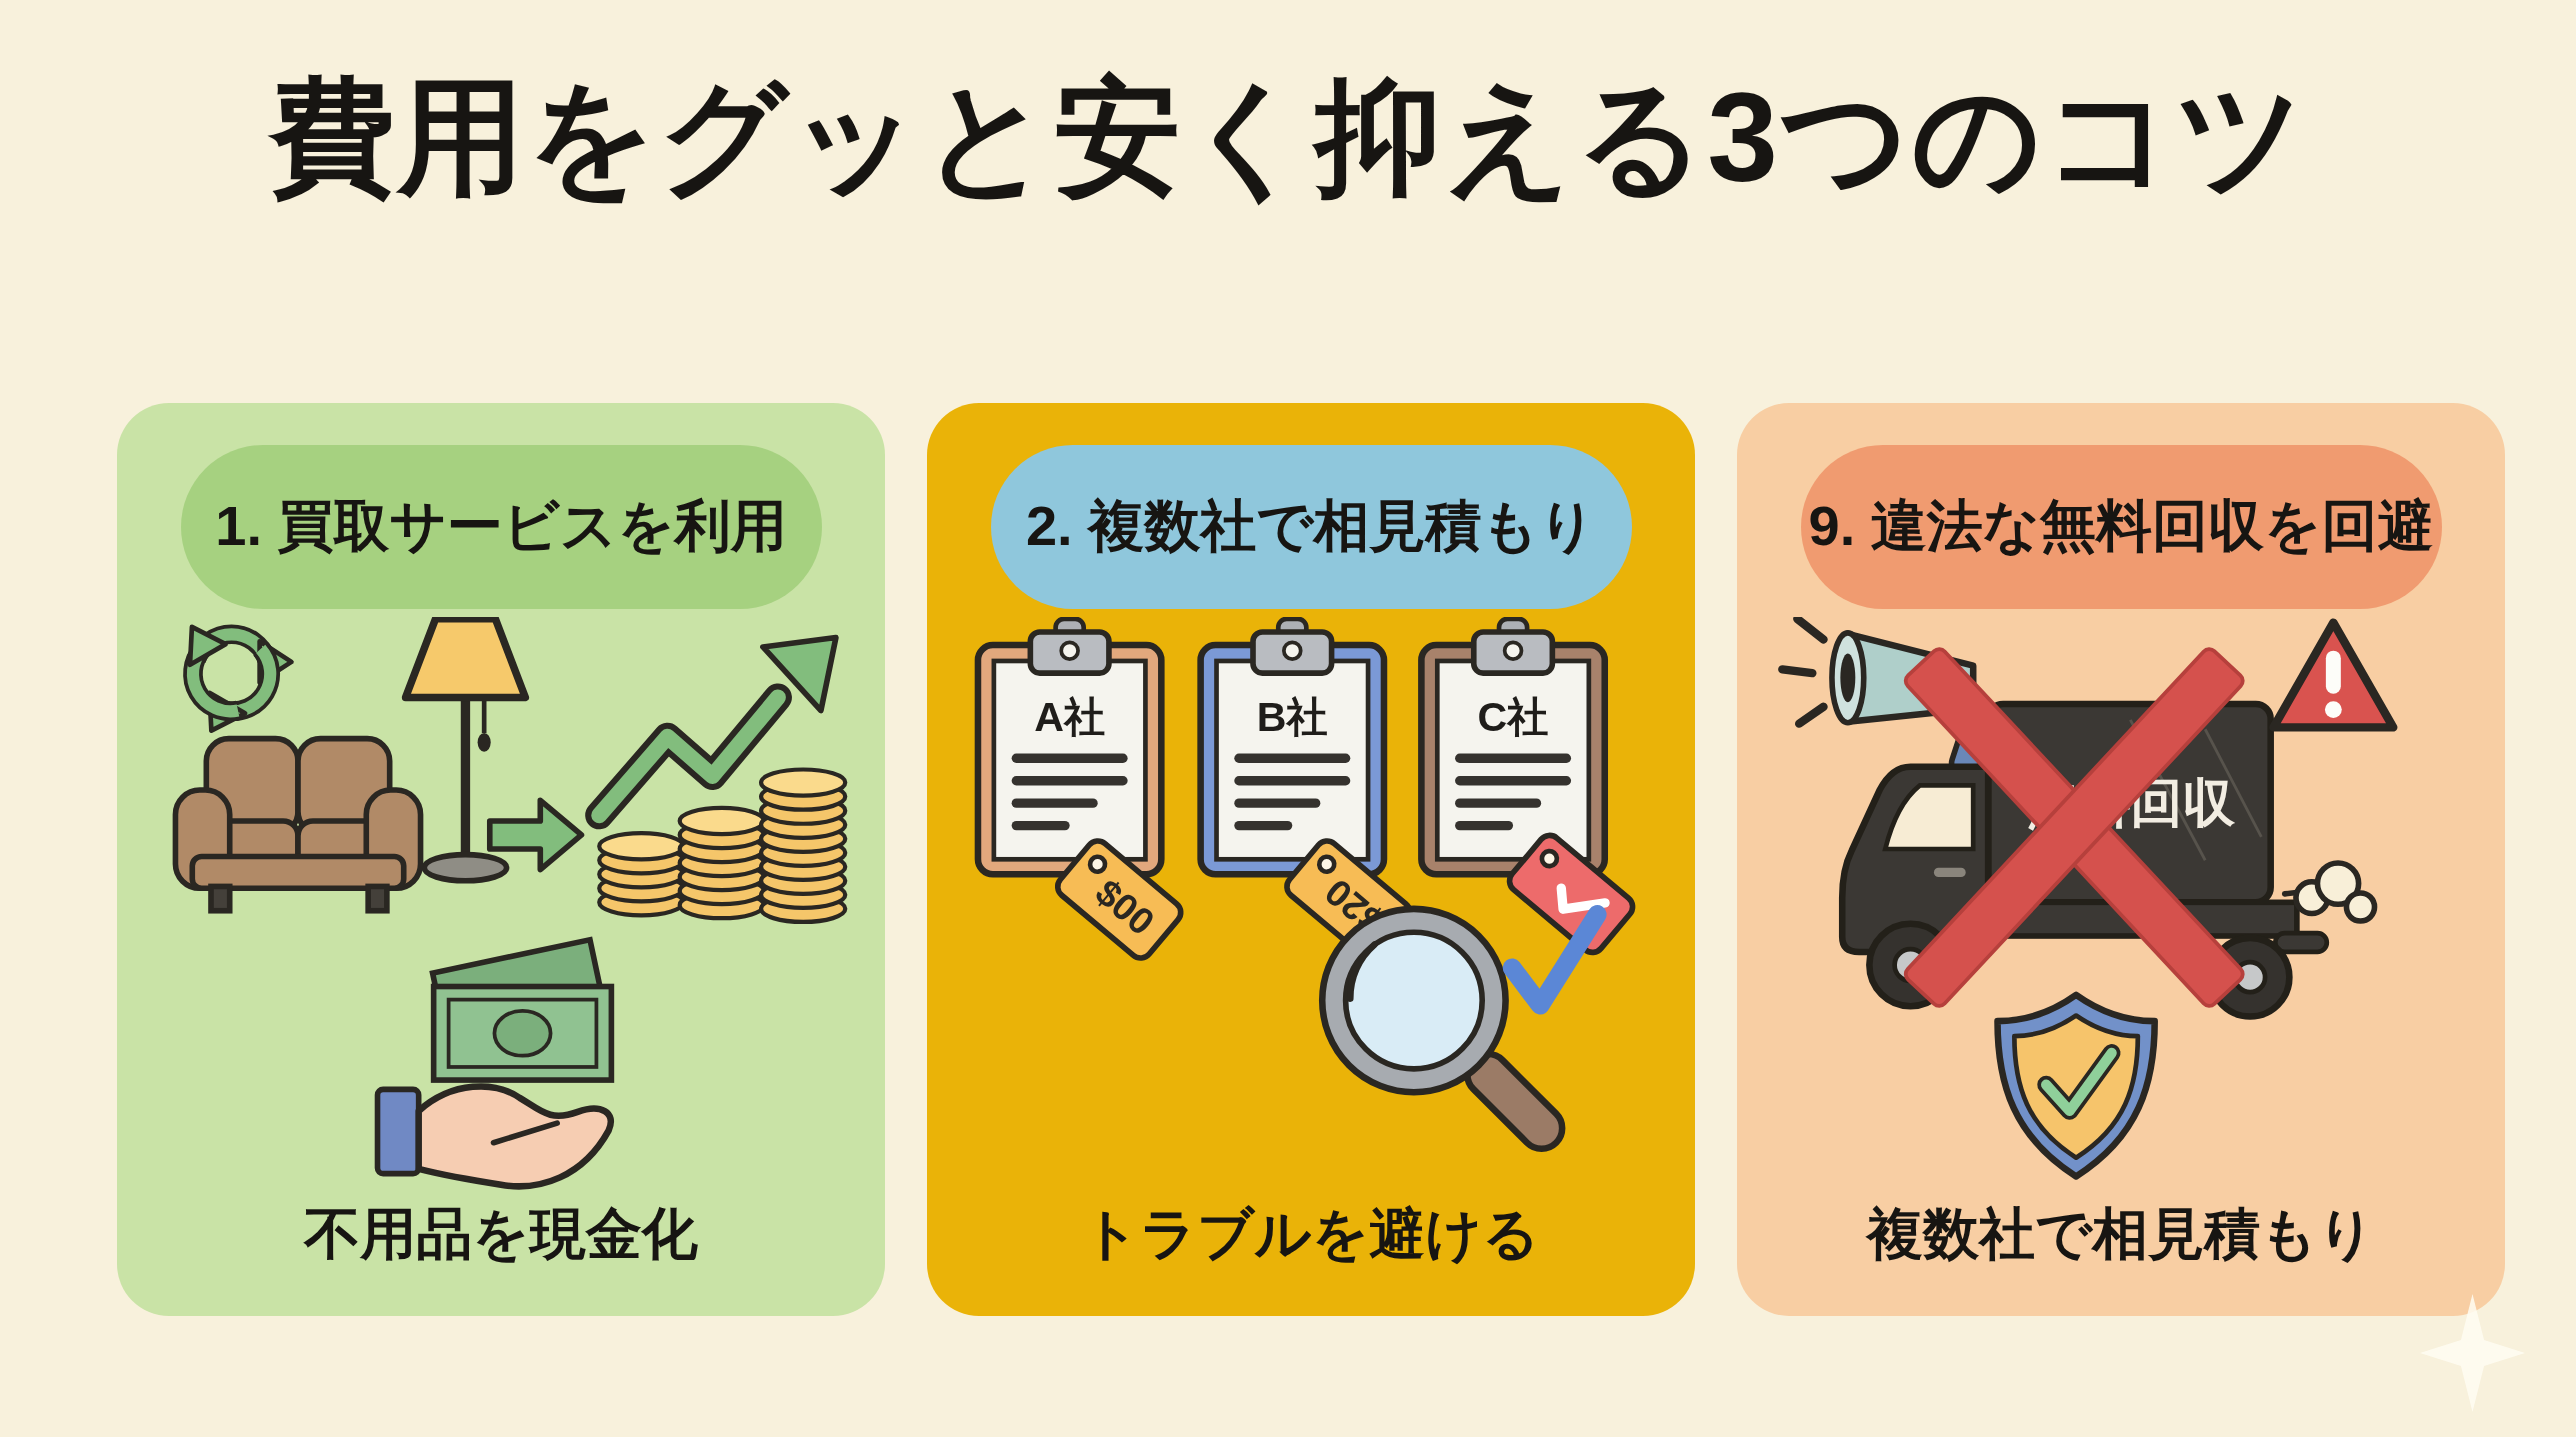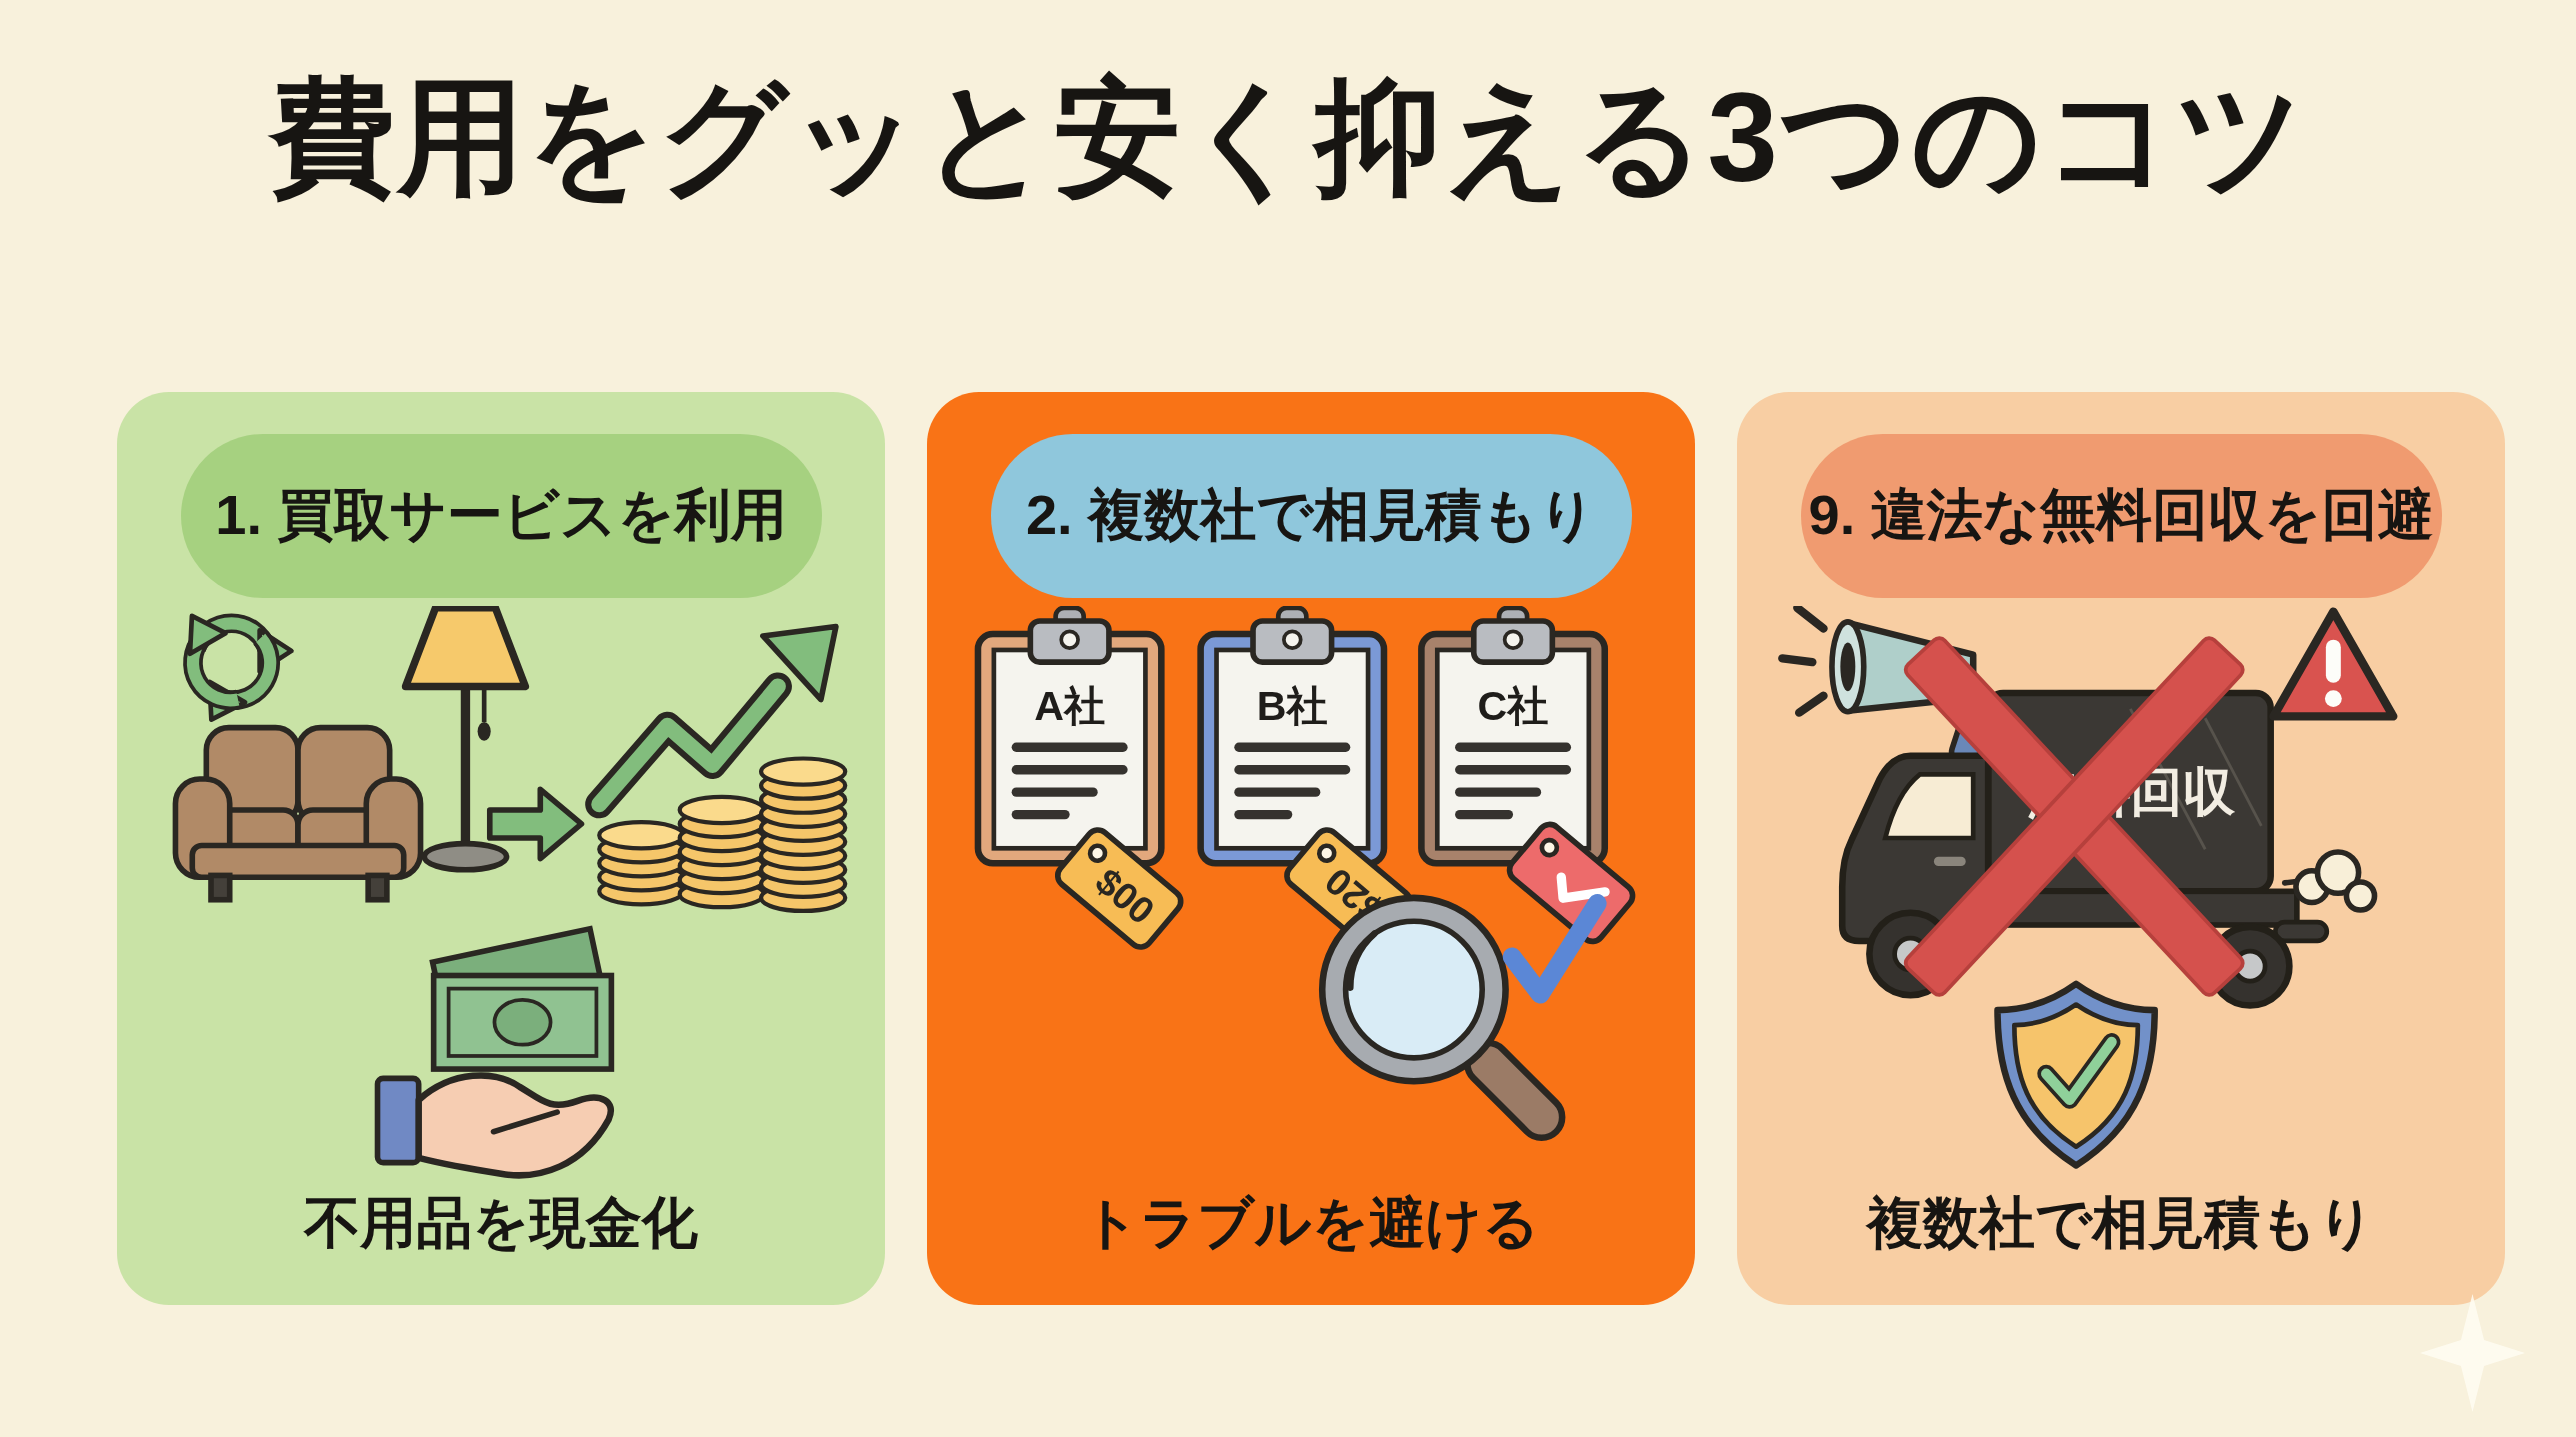--- a/index.html
+++ b/index.html
@@ -8,30 +8,30 @@
     background:#F8F1DC;
     font-family:"Liberation Sans","DejaVu Sans",sans-serif;
     color:#171512;
   }
   .title{
     position:absolute;top:54px;left:0;width:100%;
     text-align:center;font-size:127px;font-weight:bold;letter-spacing:1.9px;
     color:#171512;
   }
   .cards{
-    position:absolute;top:392px;left:117px;
+    position:absolute;top:403px;left:117px;
     display:flex;gap:42px;
   }
   .card{
     width:768px;height:913px;border-radius:52px;
     display:flex;flex-direction:column;align-items:center;
     box-sizing:border-box;
   }
   .card1{background:#C9E3A6;}
-  .card2{background:#f97316;}
+  .card2{background:#eab308;}
   .card3{background:#F8CEA3;}
   .pill{
     margin-top:42px;width:641px;height:164px;border-radius:89px;
     display:flex;align-items:center;justify-content:center;
     font-size:56px;font-weight:bold;text-align:center;color:#171512;
   }
   .pill1{background:#A6D180;}
   .pill2{background:#8FC7DC;}
   .pill3{background:#F09B70;}
   .illus{width:768px;height:580px;display:block;margin-top:7.5px;}

